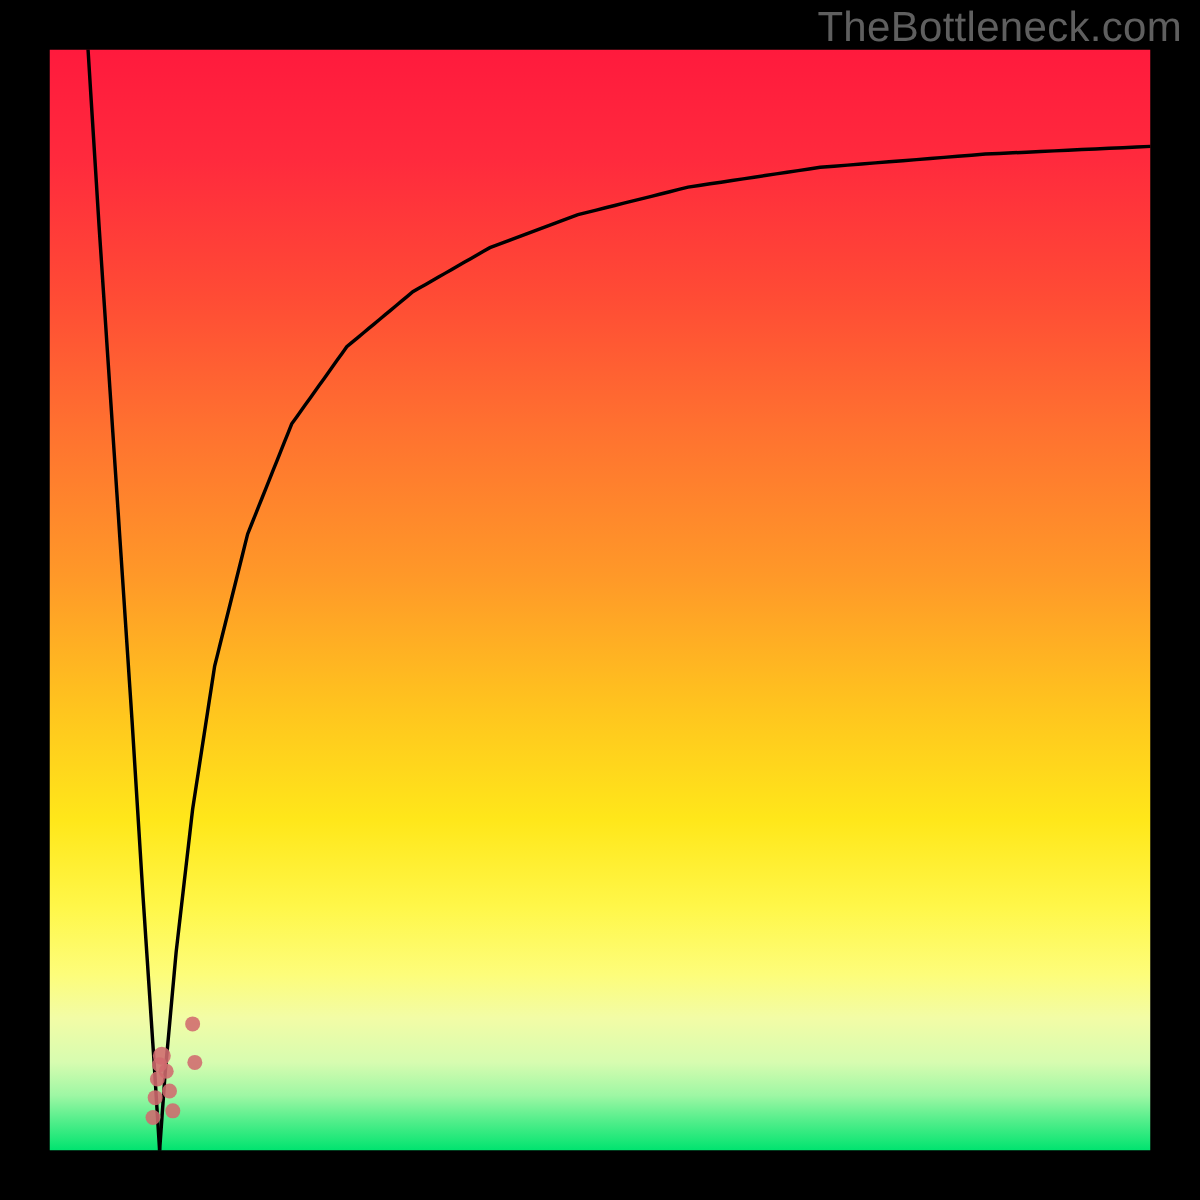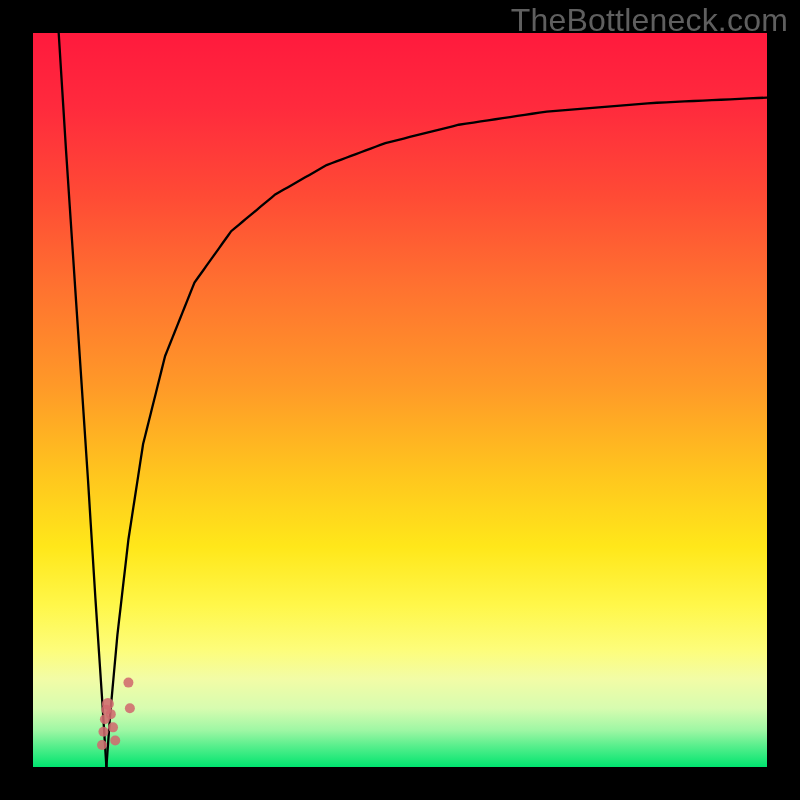--- a/index.html
+++ b/index.html
@@ -15,21 +15,21 @@
     position: relative;
     width: 800px;
     height: 800px;
     background: #000;
   }
   .watermark {
     position: absolute;
     top: 2px;
     right: 12px;
     color: #5f5f5f;
-    font-size: 32px;
+    font-size: 28px;
     font-weight: 500;
     letter-spacing: 0.2px;
     z-index: 20;
     user-select: none;
   }
   .plot {
     position: absolute;
     left: 33px;
     top: 33px;
     width: 734px;

